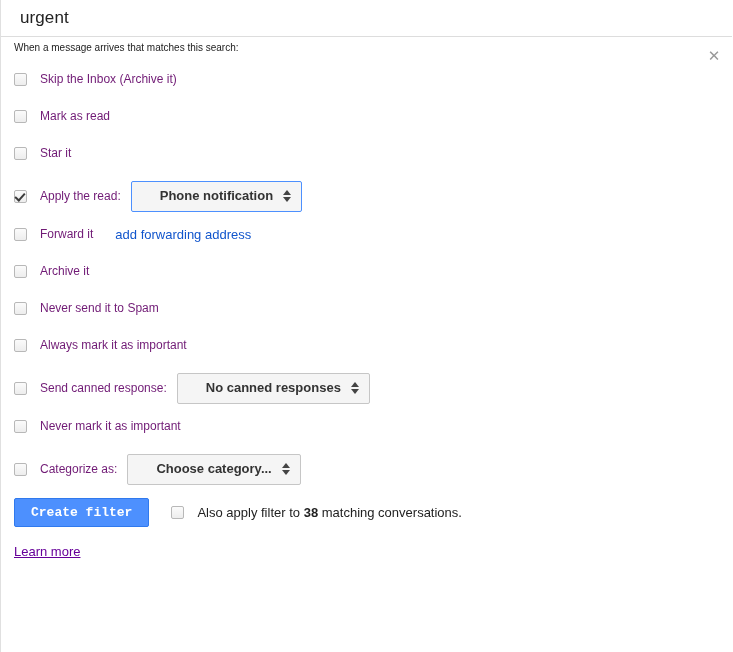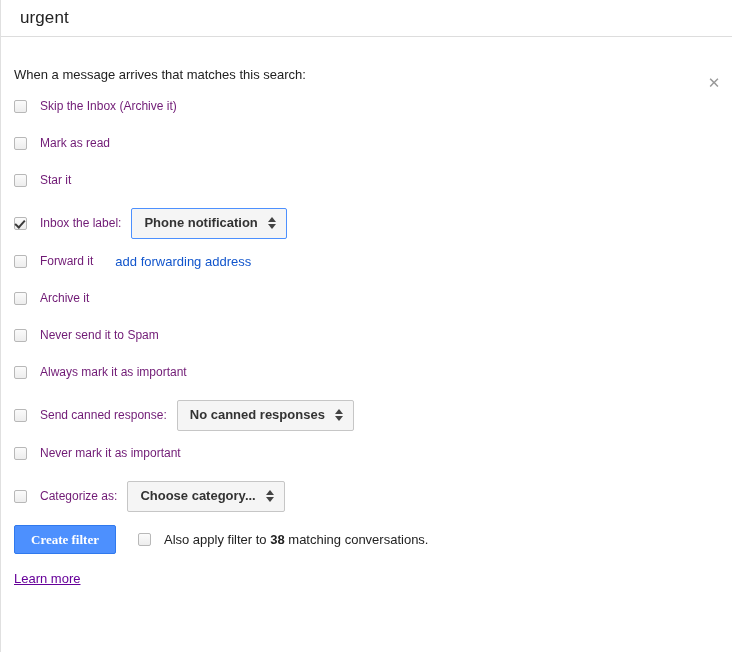--- a/index.html
+++ b/index.html
@@ -65,22 +65,22 @@
     display: inline-block;
     margin-top: 11px;
     font-size: 13px;
     color: #15c;
     text-decoration: none;
     cursor: pointer;
     line-height: 16px;
   }
 
   .intro-text {
-    margin-top: 30px;
-    font-size: 13px;
+    margin-top: 3px;
+    font-size: 10px;
     color: #222222;
     line-height: 16px;
   }
 
   
   .options {
     margin-top: 12px;
   }
   .opt-row {
     display: flex;
@@ -136,21 +136,21 @@
   
   .sel {
     margin-left: 10px;
     height: 31px;
     box-sizing: border-box;
     border: 1px solid #c6c6c6;
     border-radius: 2px;
     background: #f5f5f5;
     display: inline-flex;
     align-items: center;
-    padding: 0 9px 0 12px;
+    padding: 0 9px 0 28px;
     font-size: 13px;
     font-weight: bold;
     color: #333333;
     cursor: pointer;
     white-space: nowrap;
   }
   .sel.active {
     border-color: #4d90fe;
   }
   .sel .sel-val { line-height: 16px; }
@@ -189,21 +189,21 @@
   .create-btn {
     height: 29px;
     box-sizing: border-box;
     padding: 0 16px;
     border: 1px solid #3079ed;
     border-radius: 2px;
     background: #4d90fe;
     color: #ffffff;
     font-size: 13px;
     font-weight: bold;
-    font-family: Liberation Serif, serif;
+    font-family: Liberation Mono, monospace;
     line-height: 27px;
     cursor: pointer;
     white-space: nowrap;
   }
   .also-wrap {
     display: flex;
     align-items: center;
     margin-left: 22px;
   }
   .also-text {
@@ -252,21 +252,21 @@
         <span class="opt-label">Mark as read</span>
       </div>
 
       <div class="opt-row">
         <span class="cb"></span>
         <span class="opt-label">Star it</span>
       </div>
 
       <div class="opt-row with-select">
         <span class="cb checked"></span>
-        <span class="opt-label">Inbox the label:</span>
+        <span class="opt-label">Apply the read:</span>
         <span class="sel active">
           <span class="sel-val">Phone notification</span>
           <span class="arrows"></span>
         </span>
       </div>
 
       <div class="opt-row">
         <span class="cb"></span>
         <span class="opt-label">Forward it</span>
         <a class="inline-link">add forwarding address</a>

